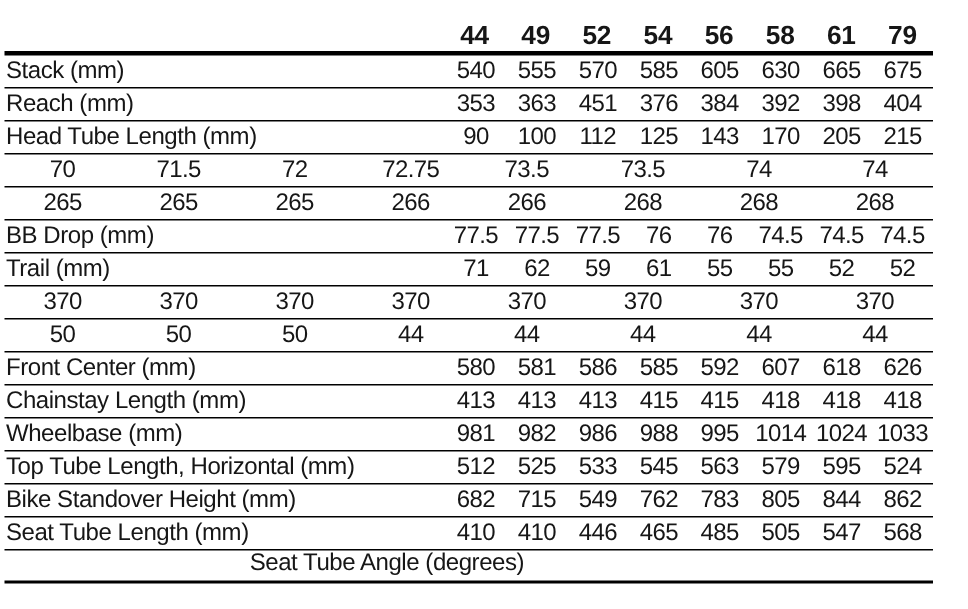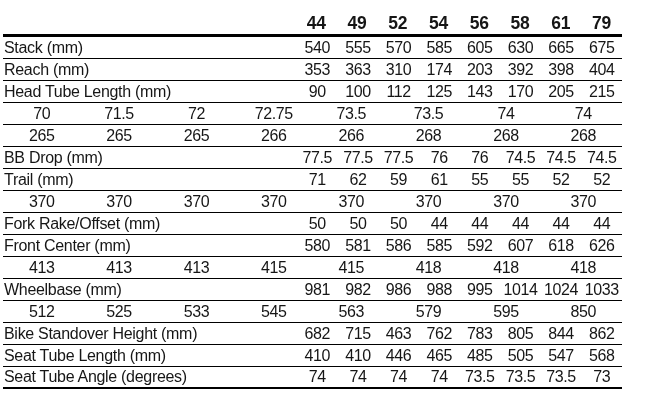--- a/index.html
+++ b/index.html
@@ -42,20 +42,21 @@
   }
   .row {
     display: flex;
     align-items: center;
     height: 22px;
     box-sizing: border-box;
     border-bottom: 1.5px solid var(--rule-color, #000);
   }
   .row:last-child {
     border-bottom-width: 2.5px;
+    flex-direction: column;
   }
   .label-cell {
     width: 293px;
     flex: 0 0 293px;
     font-size: 16px;
     letter-spacing: -0.3px;
     white-space: nowrap;
     overflow: hidden;
     padding-left: 1px;
   }
@@ -93,23 +94,23 @@
         <div class="value-cell">585</div>
         <div class="value-cell">605</div>
         <div class="value-cell">630</div>
         <div class="value-cell">665</div>
         <div class="value-cell">675</div>
       </div>
       <div class="row">
         <div class="label-cell">Reach (mm)</div>
         <div class="value-cell">353</div>
         <div class="value-cell">363</div>
-        <div class="value-cell">310</div>
-        <div class="value-cell">174</div>
-        <div class="value-cell">203</div>
+        <div class="value-cell">451</div>
+        <div class="value-cell">376</div>
+        <div class="value-cell">384</div>
         <div class="value-cell">392</div>
         <div class="value-cell">398</div>
         <div class="value-cell">404</div>
       </div>
       <div class="row">
         <div class="label-cell">Head Tube Length (mm)</div>
         <div class="value-cell">90</div>
         <div class="value-cell">100</div>
         <div class="value-cell">112</div>
         <div class="value-cell">125</div>
@@ -164,21 +165,20 @@
         <div class="value-cell">370</div>
         <div class="value-cell">370</div>
         <div class="value-cell">370</div>
         <div class="value-cell">370</div>
         <div class="value-cell">370</div>
         <div class="value-cell">370</div>
         <div class="value-cell">370</div>
         <div class="value-cell">370</div>
       </div>
       <div class="row">
-        <div class="label-cell">Fork Rake/Offset (mm)</div>
         <div class="value-cell">50</div>
         <div class="value-cell">50</div>
         <div class="value-cell">50</div>
         <div class="value-cell">44</div>
         <div class="value-cell">44</div>
         <div class="value-cell">44</div>
         <div class="value-cell">44</div>
         <div class="value-cell">44</div>
       </div>
       <div class="row">
@@ -186,20 +186,21 @@
         <div class="value-cell">580</div>
         <div class="value-cell">581</div>
         <div class="value-cell">586</div>
         <div class="value-cell">585</div>
         <div class="value-cell">592</div>
         <div class="value-cell">607</div>
         <div class="value-cell">618</div>
         <div class="value-cell">626</div>
       </div>
       <div class="row">
+        <div class="label-cell">Chainstay Length (mm)</div>
         <div class="value-cell">413</div>
         <div class="value-cell">413</div>
         <div class="value-cell">413</div>
         <div class="value-cell">415</div>
         <div class="value-cell">415</div>
         <div class="value-cell">418</div>
         <div class="value-cell">418</div>
         <div class="value-cell">418</div>
       </div>
       <div class="row">
@@ -207,34 +208,35 @@
         <div class="value-cell">981</div>
         <div class="value-cell">982</div>
         <div class="value-cell">986</div>
         <div class="value-cell">988</div>
         <div class="value-cell">995</div>
         <div class="value-cell">1014</div>
         <div class="value-cell">1024</div>
         <div class="value-cell">1033</div>
       </div>
       <div class="row">
+        <div class="label-cell">Top Tube Length, Horizontal (mm)</div>
         <div class="value-cell">512</div>
         <div class="value-cell">525</div>
         <div class="value-cell">533</div>
         <div class="value-cell">545</div>
         <div class="value-cell">563</div>
         <div class="value-cell">579</div>
         <div class="value-cell">595</div>
-        <div class="value-cell">850</div>
+        <div class="value-cell">524</div>
       </div>
       <div class="row">
         <div class="label-cell">Bike Standover Height (mm)</div>
         <div class="value-cell">682</div>
         <div class="value-cell">715</div>
-        <div class="value-cell">463</div>
+        <div class="value-cell">549</div>
         <div class="value-cell">762</div>
         <div class="value-cell">783</div>
         <div class="value-cell">805</div>
         <div class="value-cell">844</div>
         <div class="value-cell">862</div>
       </div>
       <div class="row">
         <div class="label-cell">Seat Tube Length (mm)</div>
         <div class="value-cell">410</div>
         <div class="value-cell">410</div>

